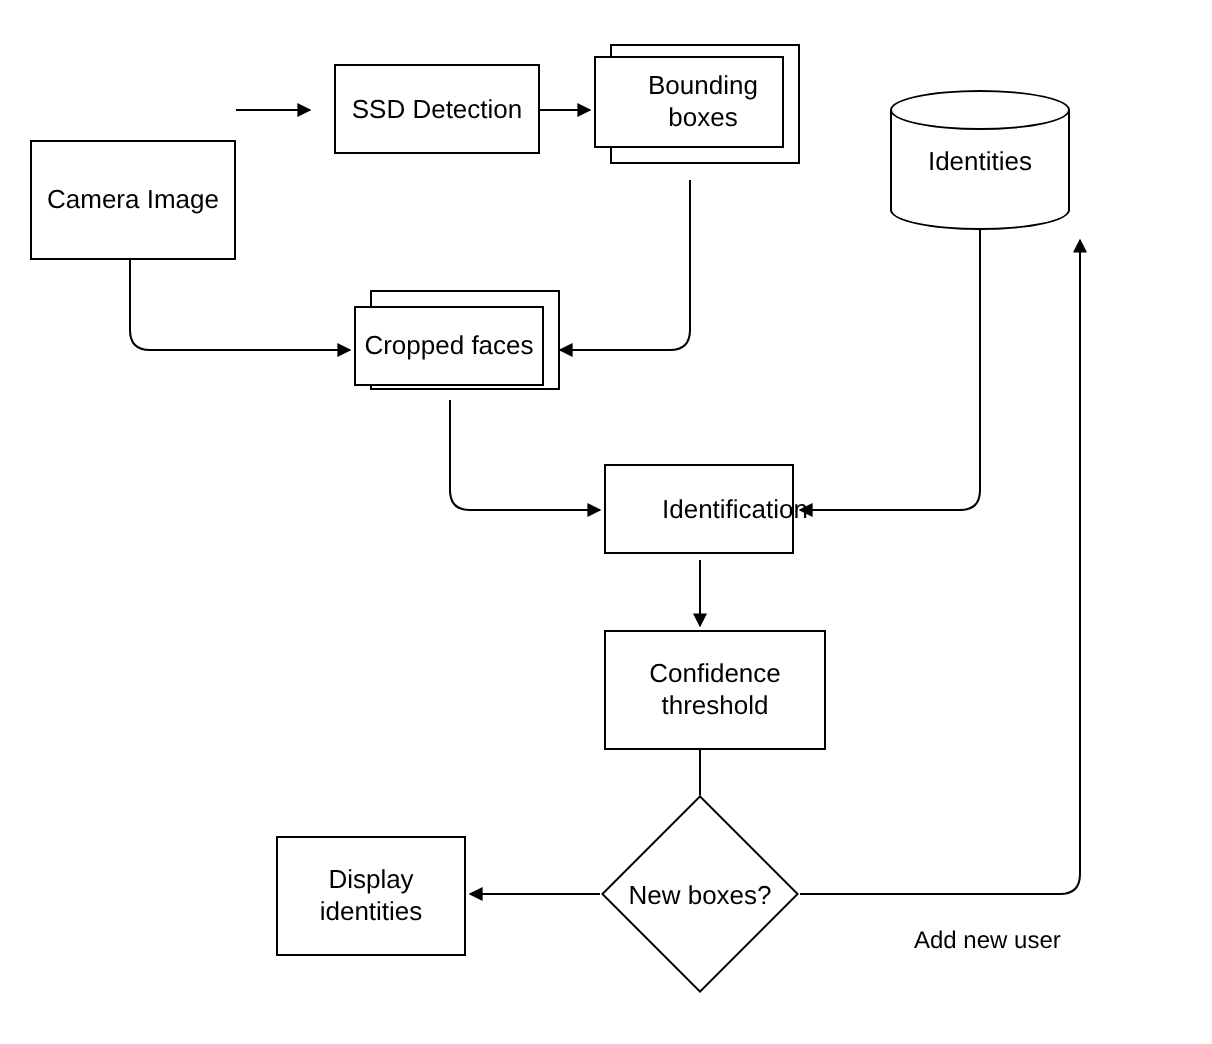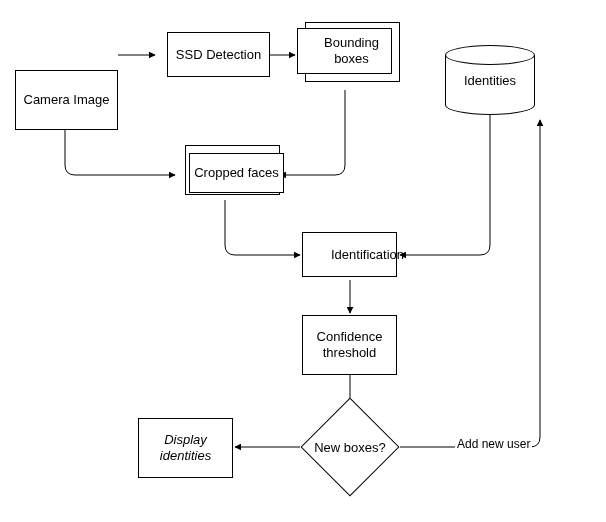--- a/index.html
+++ b/index.html
@@ -163,43 +163,43 @@
   <div class="node" style="left:167px; top:32px; width:103px; height:45px;">
     <span>SSD Detection</span>
   </div>
 
   <div class="stack-back" style="left:305px; top:22px; width:95px; height:60px;"></div>
   <div class="node" style="left:297px; top:28px; width:95px; height:46px;padding-left:18px;">
     <span>Bounding boxes</span>
   </div>
 
   <div class="stack-back" style="left:185px; top:145px; width:95px; height:50px;"></div>
-  <div class="node" style="left:177px; top:153px; width:95px; height:40px;margin-left:12px;">
+  <div class="node" style="left:177px; top:153px; width:95px; height:40px;">
     <span>Cropped faces</span>
   </div>
 
   <div class="node" style="left:302px; top:232px; width:95px; height:45px;padding-left:40px;">
     <span>Identification</span>
   </div>
 
-  <div class="node" style="left:302px; top:315px; width:95px; height:60px;">
+  <div class="node" style="left:302px; top:315px; width:111px; height:60px;">
     <span>Confidence threshold</span>
   </div>
 
   <div class="diamond" style="left:300px; top:412px;">
     <div class="diamond-shape"></div>
     <div class="diamond-label">New boxes?</div>
   </div>
 
-  <div class="node" style="left:138px; top:418px; width:95px; height:60px;font-style:italic;">
+  <div class="node" style="left:138px; top:418px; width:95px; height:60px;">
     <span>Display identities</span>
   </div>
 
   <div class="cylinder" style="left:445px; top:45px;">
     <div class="cyl-body"></div>
     <div class="cyl-bottom"></div>
     <div class="cyl-top"></div>
     <div class="cyl-label">Identities</div>
   </div>
 
-  <div class="edge-label" style="left:455px; top:437px;">Add new user</div>
+  <div class="edge-label" style="left:455px; top:463px;">Add new user</div>
 
 </div>
 
 </body></html>

